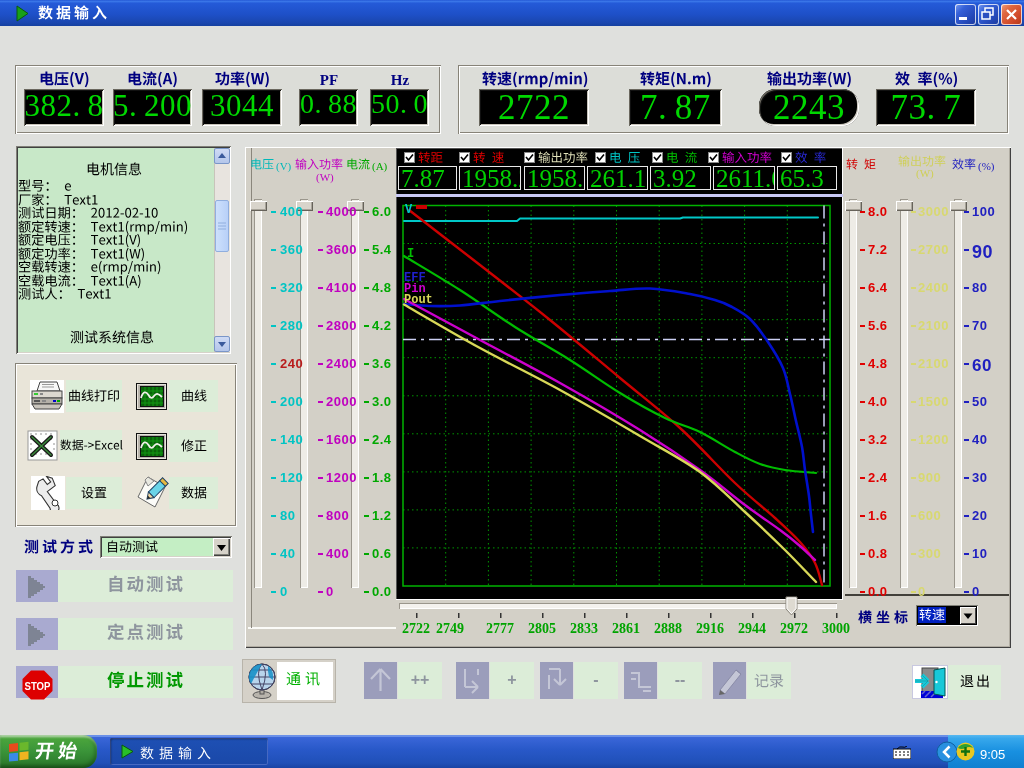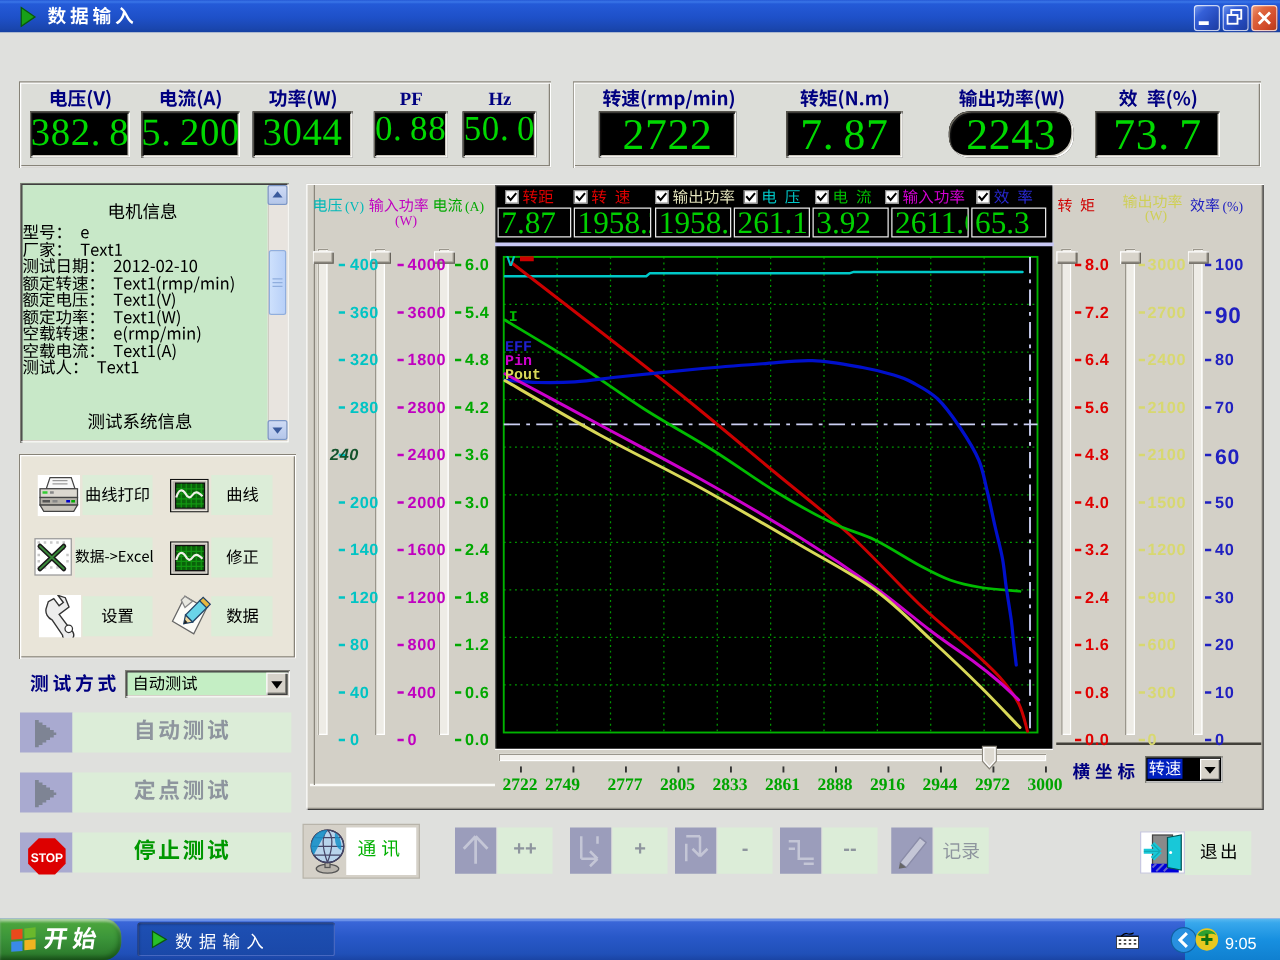--- a/index.html
+++ b/index.html
@@ -675,39 +675,39 @@
 <div style="position:absolute;left:950px;top:201px;width:17px;height:10px;background:#d8d4cb;box-shadow: inset 1px 1px 0 #fff, inset -1px -1px 0 #66625a, inset -2px -2px 0 #a8a49a;"></div>
 <div style="position:absolute;left:271px;top:210.5px;width:5px;height:2px;background:#00c4c4;"></div>
 <div style="position:absolute;left:280px;top:203.5px;font-family:'Liberation Sans';font-size:13px;font-weight:bold;color:#00c4c4;letter-spacing:0.5px;">400</div>
 <div style="position:absolute;left:271px;top:248.5px;width:5px;height:2px;background:#00c4c4;"></div>
 <div style="position:absolute;left:280px;top:241.5px;font-family:'Liberation Sans';font-size:13px;font-weight:bold;color:#00c4c4;letter-spacing:0.5px;">360</div>
 <div style="position:absolute;left:271px;top:286.5px;width:5px;height:2px;background:#00c4c4;"></div>
 <div style="position:absolute;left:280px;top:279.5px;font-family:'Liberation Sans';font-size:13px;font-weight:bold;color:#00c4c4;letter-spacing:0.5px;">320</div>
 <div style="position:absolute;left:271px;top:324.5px;width:5px;height:2px;background:#00c4c4;"></div>
 <div style="position:absolute;left:280px;top:317.5px;font-family:'Liberation Sans';font-size:13px;font-weight:bold;color:#00c4c4;letter-spacing:0.5px;">280</div>
 <div style="position:absolute;left:271px;top:362.5px;width:5px;height:2px;background:#00c4c4;"></div>
-<div style="position:absolute;left:264px;top:355.5px;font-family:'Liberation Sans';font-size:13px;font-weight:bold;color:#14532d;letter-spacing:0.5px;font-style:italic;">240</div>
+<div style="position:absolute;left:280px;top:355.5px;font-family:'Liberation Sans';font-size:13px;font-weight:bold;color:#b91c1c;letter-spacing:0.5px;">240</div>
 <div style="position:absolute;left:271px;top:400.5px;width:5px;height:2px;background:#00c4c4;"></div>
 <div style="position:absolute;left:280px;top:393.5px;font-family:'Liberation Sans';font-size:13px;font-weight:bold;color:#00c4c4;letter-spacing:0.5px;">200</div>
 <div style="position:absolute;left:271px;top:438.5px;width:5px;height:2px;background:#00c4c4;"></div>
 <div style="position:absolute;left:280px;top:431.5px;font-family:'Liberation Sans';font-size:13px;font-weight:bold;color:#00c4c4;letter-spacing:0.5px;">140</div>
 <div style="position:absolute;left:271px;top:476.5px;width:5px;height:2px;background:#00c4c4;"></div>
 <div style="position:absolute;left:280px;top:469.5px;font-family:'Liberation Sans';font-size:13px;font-weight:bold;color:#00c4c4;letter-spacing:0.5px;">120</div>
 <div style="position:absolute;left:271px;top:514.5px;width:5px;height:2px;background:#00c4c4;"></div>
 <div style="position:absolute;left:280px;top:507.5px;font-family:'Liberation Sans';font-size:13px;font-weight:bold;color:#00c4c4;letter-spacing:0.5px;">80</div>
 <div style="position:absolute;left:271px;top:552.5px;width:5px;height:2px;background:#00c4c4;"></div>
 <div style="position:absolute;left:280px;top:545.5px;font-family:'Liberation Sans';font-size:13px;font-weight:bold;color:#00c4c4;letter-spacing:0.5px;">40</div>
 <div style="position:absolute;left:271px;top:590.5px;width:5px;height:2px;background:#00c4c4;"></div>
 <div style="position:absolute;left:280px;top:583.5px;font-family:'Liberation Sans';font-size:13px;font-weight:bold;color:#00c4c4;letter-spacing:0.5px;">0</div>
 <div style="position:absolute;left:318px;top:210.5px;width:5px;height:2px;background:#c000c0;"></div>
 <div style="position:absolute;left:326px;top:203.5px;font-family:'Liberation Sans';font-size:13px;font-weight:bold;color:#c000c0;letter-spacing:0.5px;">4000</div>
 <div style="position:absolute;left:318px;top:248.5px;width:5px;height:2px;background:#c000c0;"></div>
 <div style="position:absolute;left:326px;top:241.5px;font-family:'Liberation Sans';font-size:13px;font-weight:bold;color:#c000c0;letter-spacing:0.5px;">3600</div>
 <div style="position:absolute;left:318px;top:286.5px;width:5px;height:2px;background:#c000c0;"></div>
-<div style="position:absolute;left:326px;top:279.5px;font-family:'Liberation Sans';font-size:13px;font-weight:bold;color:#c000c0;letter-spacing:0.5px;">1800</div>
+<div style="position:absolute;left:326px;top:279.5px;font-family:'Liberation Sans';font-size:13px;font-weight:bold;color:#c000c0;letter-spacing:0.5px;">4100</div>
 <div style="position:absolute;left:318px;top:324.5px;width:5px;height:2px;background:#c000c0;"></div>
 <div style="position:absolute;left:326px;top:317.5px;font-family:'Liberation Sans';font-size:13px;font-weight:bold;color:#c000c0;letter-spacing:0.5px;">2800</div>
 <div style="position:absolute;left:318px;top:362.5px;width:5px;height:2px;background:#c000c0;"></div>
 <div style="position:absolute;left:326px;top:355.5px;font-family:'Liberation Sans';font-size:13px;font-weight:bold;color:#c000c0;letter-spacing:0.5px;">2400</div>
 <div style="position:absolute;left:318px;top:400.5px;width:5px;height:2px;background:#c000c0;"></div>
 <div style="position:absolute;left:326px;top:393.5px;font-family:'Liberation Sans';font-size:13px;font-weight:bold;color:#c000c0;letter-spacing:0.5px;">2000</div>
 <div style="position:absolute;left:318px;top:438.5px;width:5px;height:2px;background:#c000c0;"></div>
 <div style="position:absolute;left:326px;top:431.5px;font-family:'Liberation Sans';font-size:13px;font-weight:bold;color:#c000c0;letter-spacing:0.5px;">1600</div>
 <div style="position:absolute;left:318px;top:476.5px;width:5px;height:2px;background:#c000c0;"></div>
 <div style="position:absolute;left:326px;top:469.5px;font-family:'Liberation Sans';font-size:13px;font-weight:bold;color:#c000c0;letter-spacing:0.5px;">1200</div>

